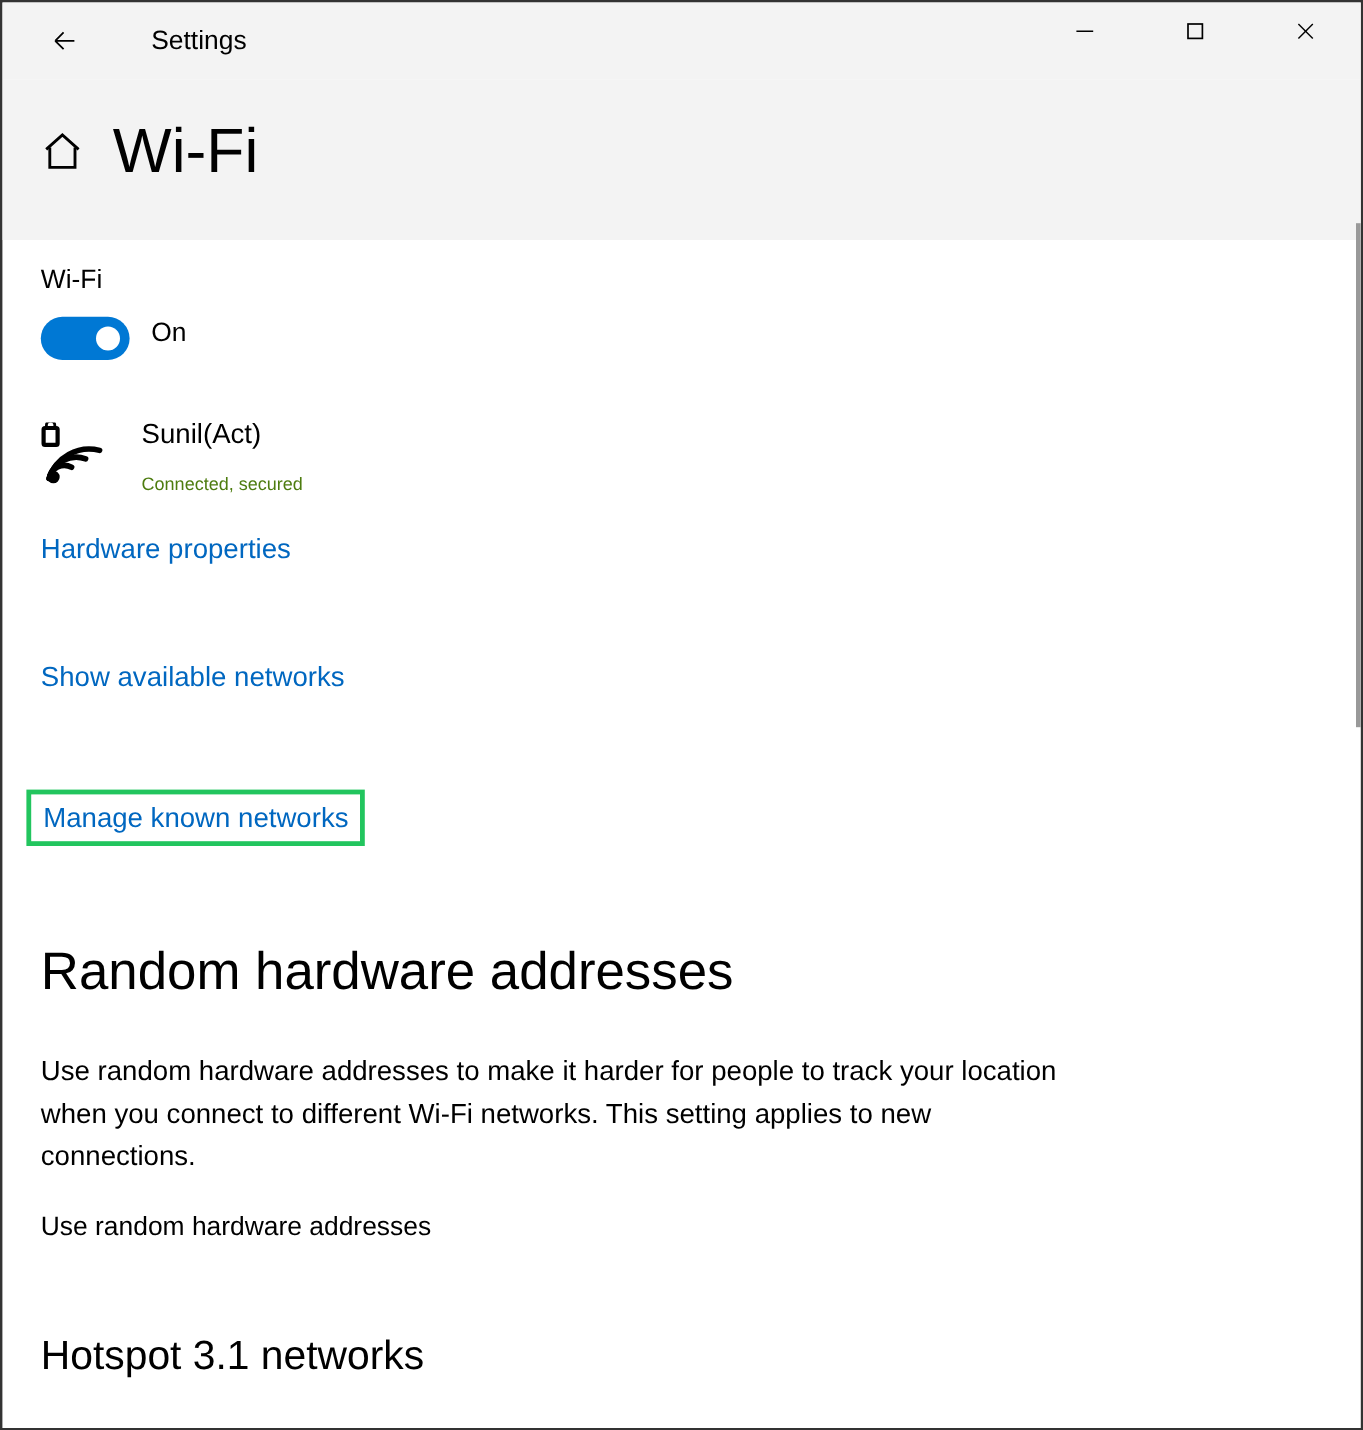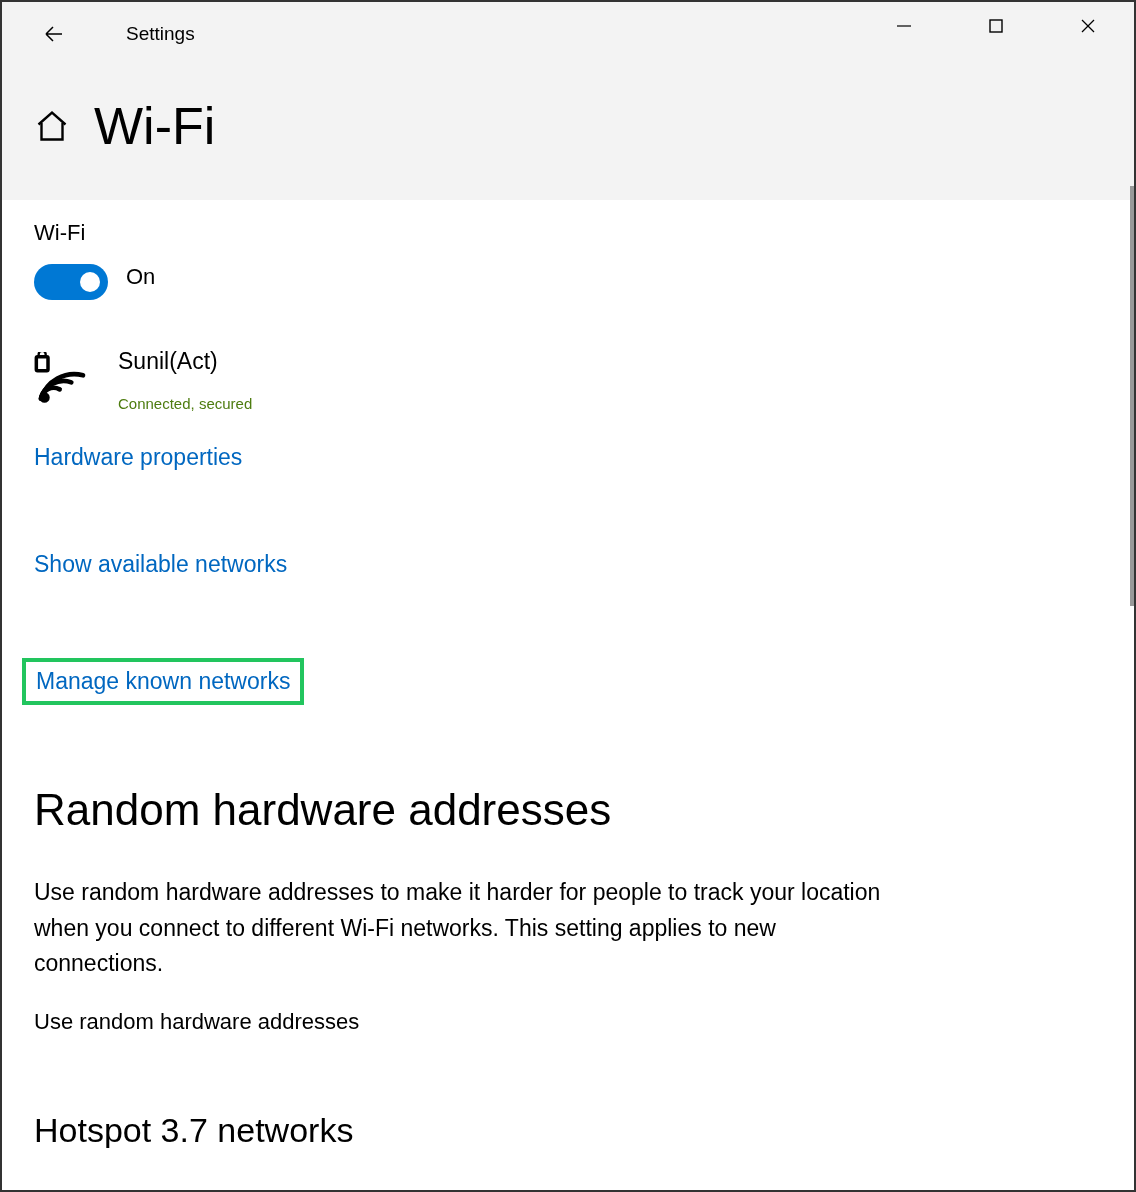--- a/index.html
+++ b/index.html
@@ -28,21 +28,21 @@
       width: 48px;
       height: 48px;
       display: flex;
       align-items: center;
       justify-content: center;
       cursor: pointer;
       margin-left: 18px;
     }
     .titlebar-title {
       margin-left: 48px;
-      font-size: 19px;
+      font-size: 22px;
       color: #000;
     }
     .window-controls {
       position: absolute;
       right: 0;
       top: 0;
       display: flex;
       height: 48px;
     }
     .window-btn {
@@ -272,16 +272,16 @@
   </div>
 
   <h2 class="section-heading">Random hardware addresses</h2>
 
   <p class="description">Use random hardware addresses to make it harder for people to track your location when you connect to different Wi-Fi networks. This setting applies to new connections.</p>
 
   <div class="section-label">Use random hardware addresses</div>
 
 
 </div>
-  <h2 class="heading-cutoff">Hotspot 3.7 networks</h2>
+  <h2 class="heading-cutoff">Hotspot 3.1 networks</h2>
 </div>
 
 <div class="scrollbar"></div>
 
 </body></html>

